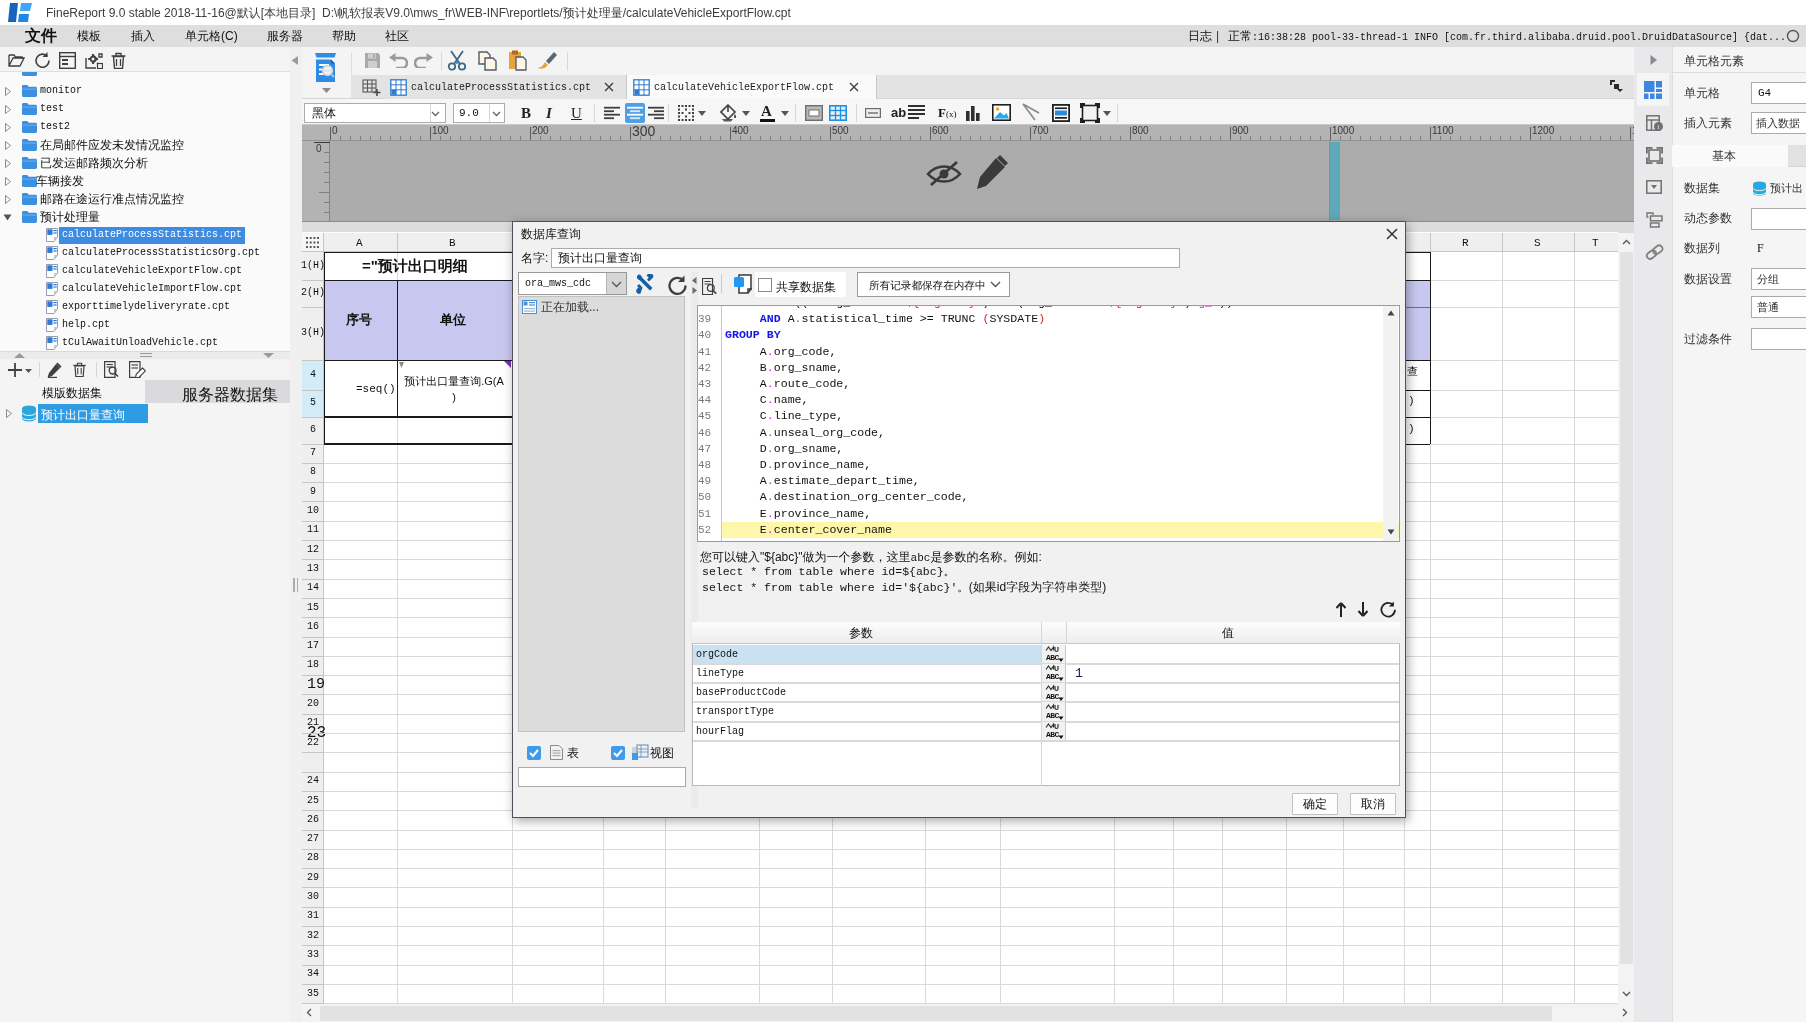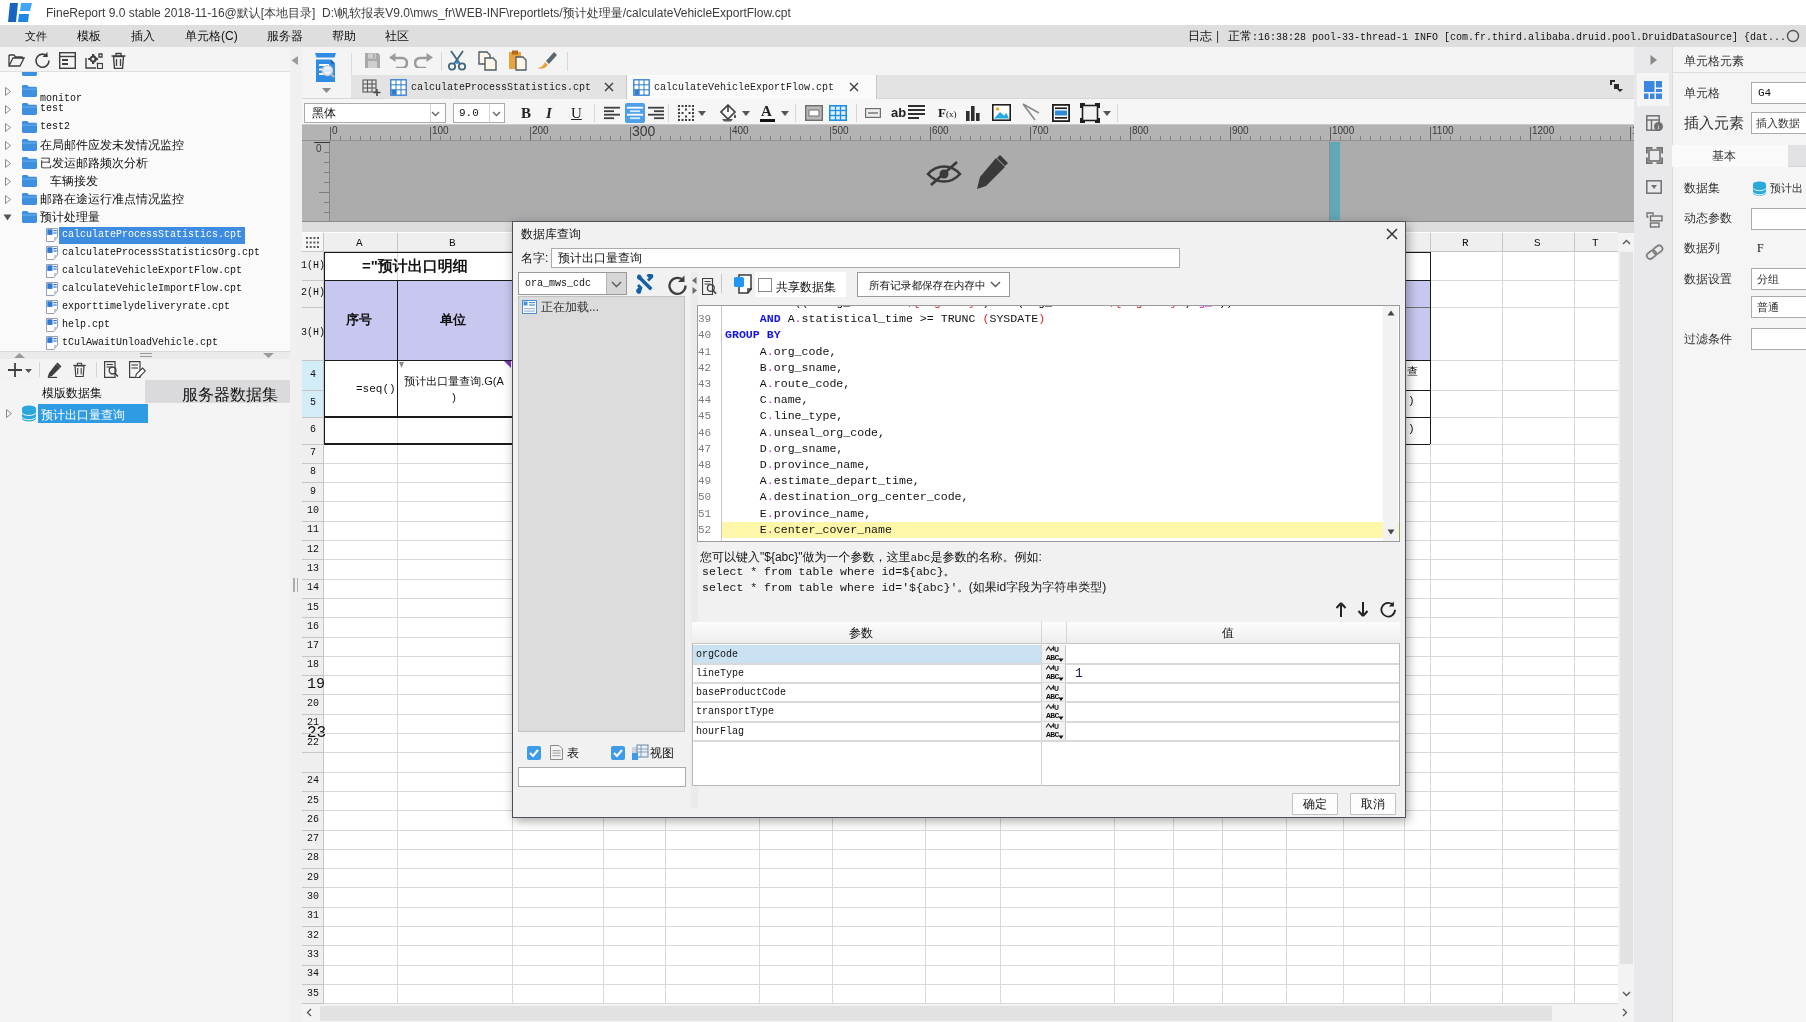--- a/index.html
+++ b/index.html
@@ -12,21 +12,21 @@
 </style></head><body>
 <div class="ab" style="left:0;top:0;width:1806px;height:25px;background:#FFFFFF;"></div>
 <svg class="ab" style="left:8px;top:3px" width="24" height="19" viewBox="0 0 24 19">
 <path d="M2 0 L10 0 L8 19 L0 19 Z" fill="#1565C0"></path>
 <path d="M13 0 L24 0 L22 8 L12 8 Z" fill="#42A5F5"></path>
 <path d="M11 11 L21 11 L20 19 L10 19 Z" fill="#1E88E5"></path>
 </svg>
 <div class="ab t " style="left:46px;top:6px;font-size:12px;color:#3C3C3C;line-height:14px;">FineReport 9.0 stable 2018-11-16@默认[本地目录]</div>
 <div class="ab t " style="left:322px;top:6px;font-size:12px;color:#3C3C3C;line-height:14px;">D:\帆软报表V9.0\mws_fr\WEB-INF\reportlets/预计处理量/calculateVehicleExportFlow.cpt</div>
 <div class="ab" style="left:0;top:25px;width:1806px;height:22px;background:#DEDEDE;"></div>
-<div class="ab t " style="left:25px;top:29px;font-size:11px;color:#111;line-height:14px;">文件</div>
+<div class="ab t " style="left:25px;top:29px;font-size:16px;color:#111;line-height:14px;font-weight:bold;">文件</div>
 <div class="ab t " style="left:77px;top:29px;font-size:12px;color:#111;line-height:14px;">模板</div>
 <div class="ab t " style="left:131px;top:29px;font-size:12px;color:#111;line-height:14px;">插入</div>
 <div class="ab t " style="left:185px;top:29px;font-size:12px;color:#111;line-height:14px;">单元格(C)</div>
 <div class="ab t " style="left:267px;top:29px;font-size:12px;color:#111;line-height:14px;">服务器</div>
 <div class="ab t " style="left:332px;top:29px;font-size:12px;color:#111;line-height:14px;">帮助</div>
 <div class="ab t " style="left:385px;top:29px;font-size:12px;color:#111;line-height:14px;">社区</div>
 <div class="ab t " style="left:1188px;top:29px;font-size:12px;color:#111;line-height:14px;">日志</div>
 <div class="ab t " style="left:1216px;top:29px;font-size:12px;color:#333;line-height:14px;">|</div>
 <div class="ab t " style="left:1228px;top:29px;font-size:12px;color:#111;line-height:14px;">正常<span class="mo" style="font-size:10px">:16:38:28 pool-33-thread-1 INFO [com.fr.third.alibaba.druid.pool.DruidDataSource] {dat...</span></div>
 <svg class="ab" style="left:1786px;top:29px" width="14" height="14" viewBox="0 0 14 14">
@@ -74,21 +74,21 @@
         <path d="M0 3.6 H15 V4.6 H0 Z" fill="#6FB0EC"></path>
       </svg>
       <div class="ab t mo" style="left:40px;top:-8px;font-size:10px;color:#111;line-height:12px;">doc</div>
       <svg class="ab" style="left:5px;top:15px" width="6" height="9" viewBox="0 0 6 9">
         <path d="M0.5 0.5 L5.5 4.5 L0.5 8.5 Z" fill="none" stroke="#8A8A8A" stroke-width="1"></path>
       </svg>
       <svg class="ab" style="left:22px;top:13px" width="15" height="12" viewBox="0 0 15 12">
         <path d="M0 1.5 C0 0.7 0.6 0 1.4 0 H5.2 L6.8 1.8 H13.6 C14.4 1.8 15 2.5 15 3.3 V10.6 C15 11.4 14.4 12 13.6 12 H1.4 C0.6 12 0 11.4 0 10.6 Z" fill="#3D8FE0"></path>
         <path d="M0 3.6 H15 V4.6 H0 Z" fill="#6FB0EC"></path>
       </svg>
-      <div class="ab t mo" style="left:40px;top:13px;font-size:10px;color:#111;line-height:12px;margin-top:8px;">monitor</div>
+      <div class="ab t mo" style="left:40px;top:13px;font-size:10px;color:#111;line-height:12px;">monitor</div>
       <svg class="ab" style="left:5px;top:33px" width="6" height="9" viewBox="0 0 6 9">
         <path d="M0.5 0.5 L5.5 4.5 L0.5 8.5 Z" fill="none" stroke="#8A8A8A" stroke-width="1"></path>
       </svg>
       <svg class="ab" style="left:22px;top:31px" width="15" height="12" viewBox="0 0 15 12">
         <path d="M0 1.5 C0 0.7 0.6 0 1.4 0 H5.2 L6.8 1.8 H13.6 C14.4 1.8 15 2.5 15 3.3 V10.6 C15 11.4 14.4 12 13.6 12 H1.4 C0.6 12 0 11.4 0 10.6 Z" fill="#3D8FE0"></path>
         <path d="M0 3.6 H15 V4.6 H0 Z" fill="#6FB0EC"></path>
       </svg>
       <div class="ab t mo" style="left:40px;top:31px;font-size:10px;color:#111;line-height:12px;">test</div>
       <svg class="ab" style="left:5px;top:51px" width="6" height="9" viewBox="0 0 6 9">
         <path d="M0.5 0.5 L5.5 4.5 L0.5 8.5 Z" fill="none" stroke="#8A8A8A" stroke-width="1"></path>
@@ -114,21 +114,21 @@
         <path d="M0 3.6 H15 V4.6 H0 Z" fill="#6FB0EC"></path>
       </svg>
       <div class="ab t" style="left:40px;top:84px;font-size:12px;color:#111;line-height:14px;">已发运邮路频次分析</div>
       <svg class="ab" style="left:5px;top:105px" width="6" height="9" viewBox="0 0 6 9">
         <path d="M0.5 0.5 L5.5 4.5 L0.5 8.5 Z" fill="none" stroke="#8A8A8A" stroke-width="1"></path>
       </svg>
       <svg class="ab" style="left:22px;top:103px" width="15" height="12" viewBox="0 0 15 12">
         <path d="M0 1.5 C0 0.7 0.6 0 1.4 0 H5.2 L6.8 1.8 H13.6 C14.4 1.8 15 2.5 15 3.3 V10.6 C15 11.4 14.4 12 13.6 12 H1.4 C0.6 12 0 11.4 0 10.6 Z" fill="#3D8FE0"></path>
         <path d="M0 3.6 H15 V4.6 H0 Z" fill="#6FB0EC"></path>
       </svg>
-      <div class="ab t" style="left:50px;top:102px;font-size:12px;color:#111;line-height:14px;">车辆接发</div>
+      <div class="ab t" style="left:36px;top:102px;font-size:12px;color:#111;line-height:14px;">车辆接发</div>
       <svg class="ab" style="left:5px;top:123px" width="6" height="9" viewBox="0 0 6 9">
         <path d="M0.5 0.5 L5.5 4.5 L0.5 8.5 Z" fill="none" stroke="#8A8A8A" stroke-width="1"></path>
       </svg>
       <svg class="ab" style="left:22px;top:121px" width="15" height="12" viewBox="0 0 15 12">
         <path d="M0 1.5 C0 0.7 0.6 0 1.4 0 H5.2 L6.8 1.8 H13.6 C14.4 1.8 15 2.5 15 3.3 V10.6 C15 11.4 14.4 12 13.6 12 H1.4 C0.6 12 0 11.4 0 10.6 Z" fill="#3D8FE0"></path>
         <path d="M0 3.6 H15 V4.6 H0 Z" fill="#6FB0EC"></path>
       </svg>
       <div class="ab t" style="left:40px;top:120px;font-size:12px;color:#111;line-height:14px;">邮路在途运行准点情况监控</div>
       <svg class="ab" style="left:3px;top:142px" width="9" height="7" viewBox="0 0 9 7">
         <path d="M0.5 0.5 H8.5 L4.5 6.5 Z" fill="#555"></path>
@@ -877,21 +877,21 @@
 <rect x="0.5" y="6" width="10" height="6.5" rx="3.2"></rect>
 <rect x="8.5" y="6" width="10" height="6.5" rx="3.2"></rect>
     </g>
   </svg>
 <div class="ab" style="left:1672px;top:47px;width:134px;height:975px;background:#F5F5F6;border-left:1px solid #DDDDDF;"></div>
 <div class="ab t " style="left:1684px;top:54px;font-size:12px;color:#333;line-height:14px;">单元格元素</div>
 <div class="ab" style="left:1672px;top:71.5px;width:134px;height:1px;background:#DCDCDE;"></div>
 <div class="ab t " style="left:1684px;top:86px;font-size:12px;color:#333;line-height:14px;">单元格</div>
 <div class="ab" style="left:1751px;top:82px;width:55px;height:22px;background:#fff;border:1px solid #ABABAB;border-right:none;"></div>
 <div class="ab t mo" style="left:1758px;top:86px;font-size:11px;color:#111;line-height:14px;">G4</div>
-<div class="ab t " style="left:1684px;top:116px;font-size:15px;color:#333;line-height:14px;">插入元素</div>
+<div class="ab t " style="left:1684px;top:116px;font-size:12px;color:#333;line-height:14px;">插入元素</div>
 <div class="ab" style="left:1751px;top:112px;width:55px;height:22px;background:#fff;border:1px solid #ABABAB;border-right:none;"></div>
 <div class="ab t " style="left:1756px;top:116px;font-size:11px;color:#333;line-height:14px;">插入数据</div>
 <div class="ab" style="left:1672px;top:145px;width:134px;height:22px;background:#E2E2E4;border-bottom:1px solid #D5D5D7;"></div>
 <div class="ab" style="left:1672px;top:145px;width:116px;height:22px;background:#FAFAFB;"></div>
 <div class="ab t " style="left:1712px;top:149px;font-size:12px;color:#333;line-height:14px;">基本</div>
 <div class="ab t " style="left:1684px;top:181px;font-size:12px;color:#333;line-height:14px;">数据集</div>
 <svg class="ab" style="left:1752px;top:181px" width="15" height="15" viewBox="0 0 15 15">
 <ellipse cx="7.5" cy="3" rx="6.5" ry="2.6" fill="#29A8DC"></ellipse>
 <path d="M1 3 v9 c0 1.4 2.9 2.6 6.5 2.6 s6.5-1.2 6.5-2.6 V3" fill="#29A8DC"></path>
 <path d="M1 7 c0 1.4 2.9 2.6 6.5 2.6 S14 8.4 14 7" fill="none" stroke="#fff" stroke-width="0.9"></path>

